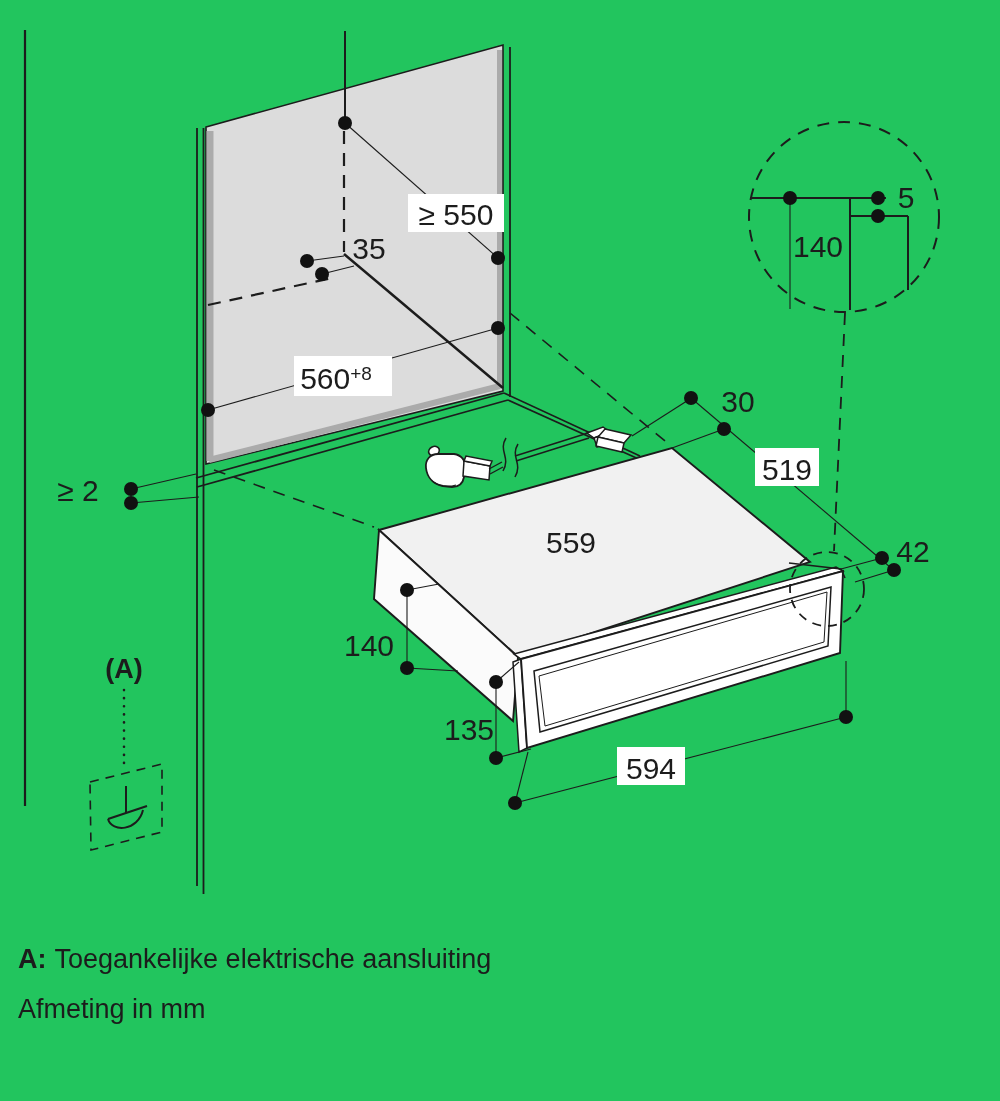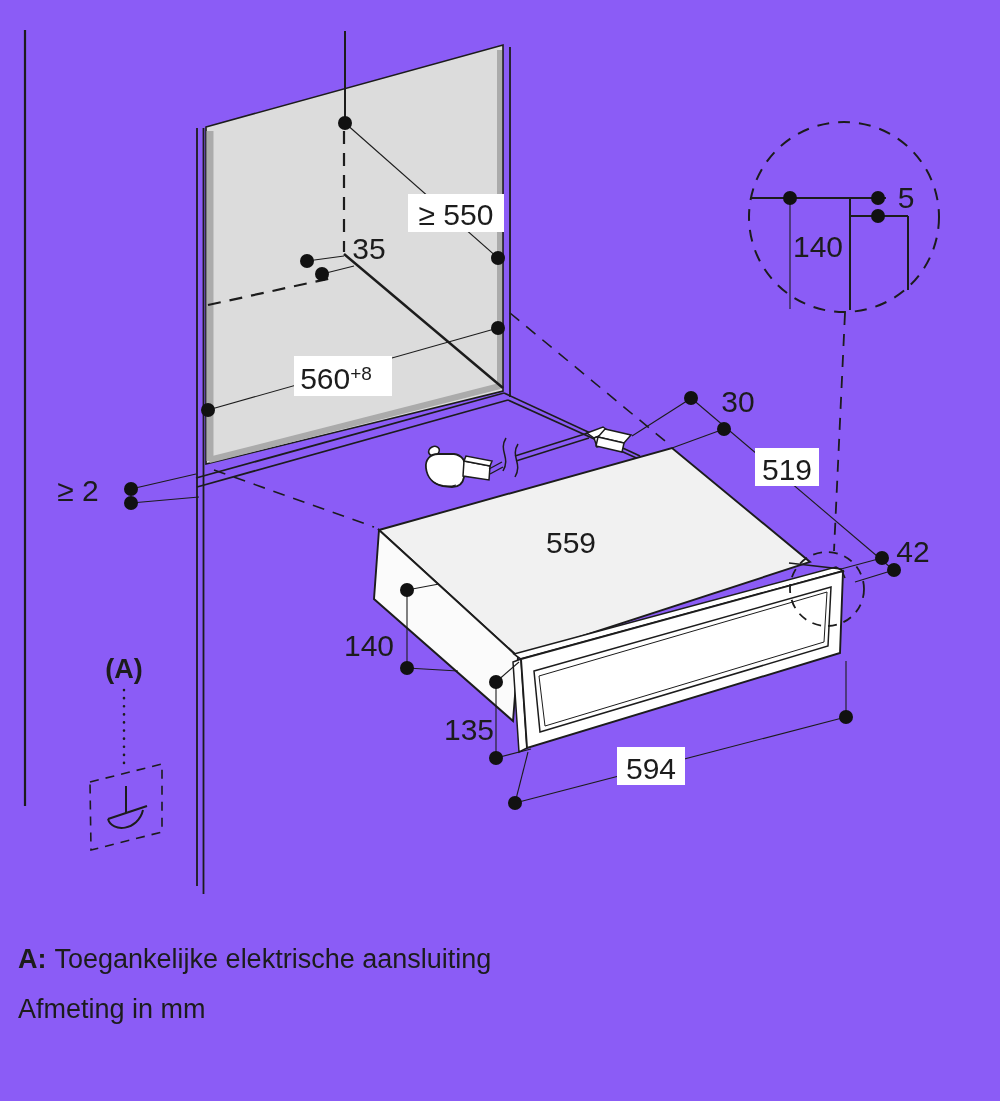--- a/index.html
+++ b/index.html
@@ -1,17 +1,17 @@
 <!DOCTYPE html>
 <html><head>
 <meta charset="utf-8">
 <style>
   html,body{margin:0;padding:0;background:#ffffff;}
   body{font-family:"Liberation Sans", sans-serif;}
-  .stage{position:relative;width:1000px;height:1101px;background:#8b5cf6;overflow:hidden;}
+  .stage{position:relative;width:1000px;height:1101px;background:#22c55e;overflow:hidden;}
   svg{display:block;}
   text{fill:#1c1c1c;}
   .dimtxt{font-size:30px;}
   .suptxt{font-size:19px;}
   .notetxt{font-size:27px;}
   .bold{font-weight:bold;}
 </style>
 </head>
 <body>
 

